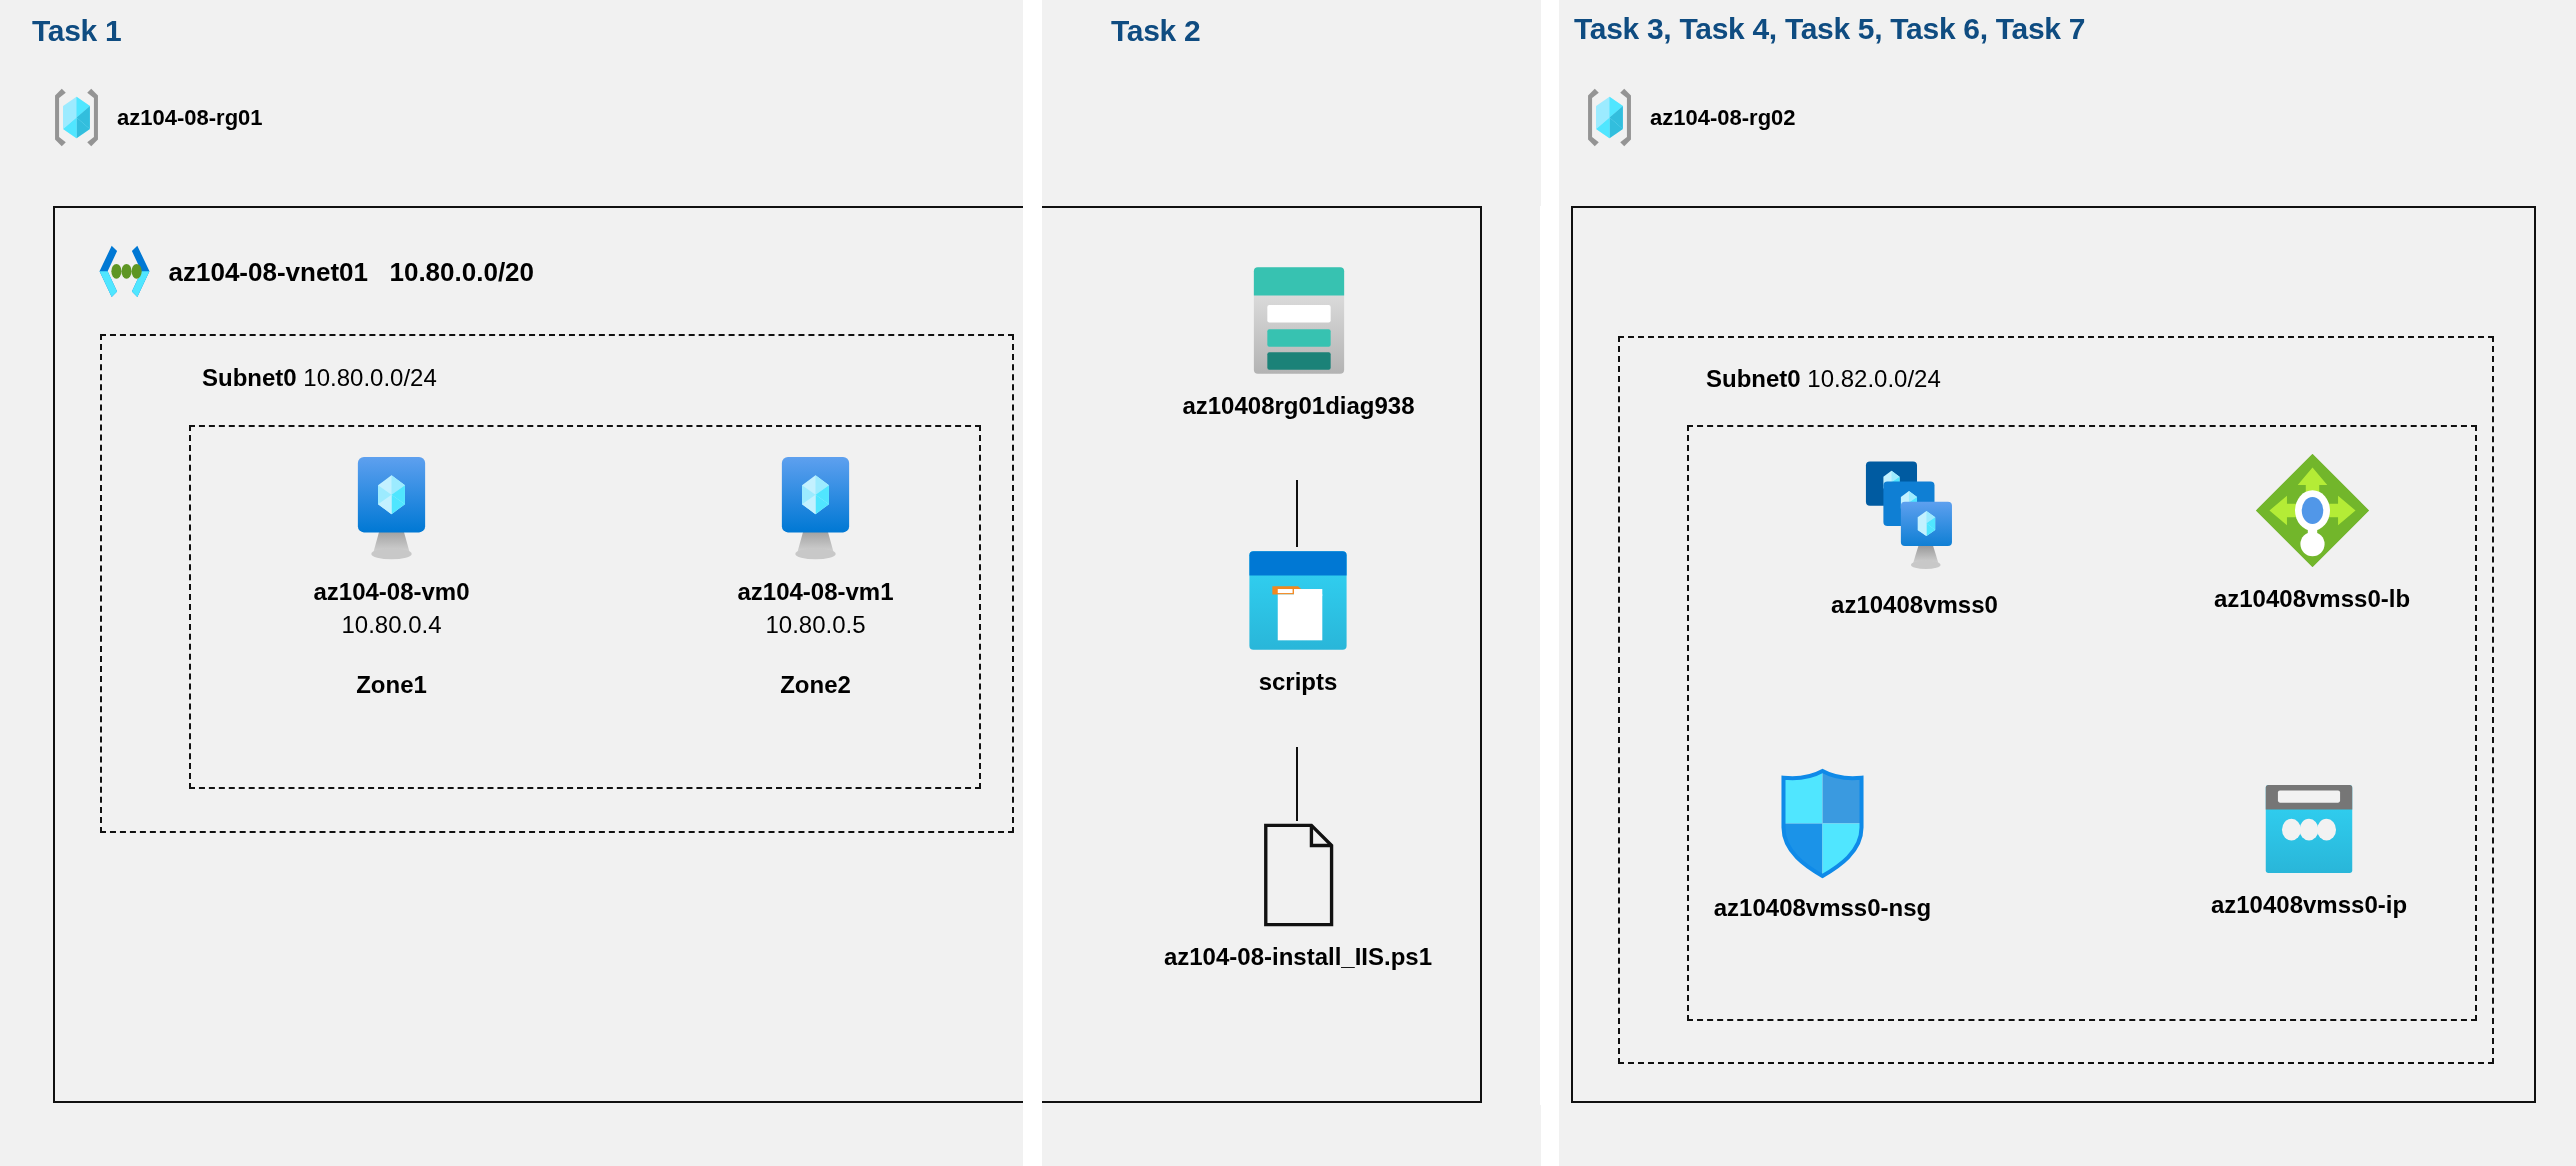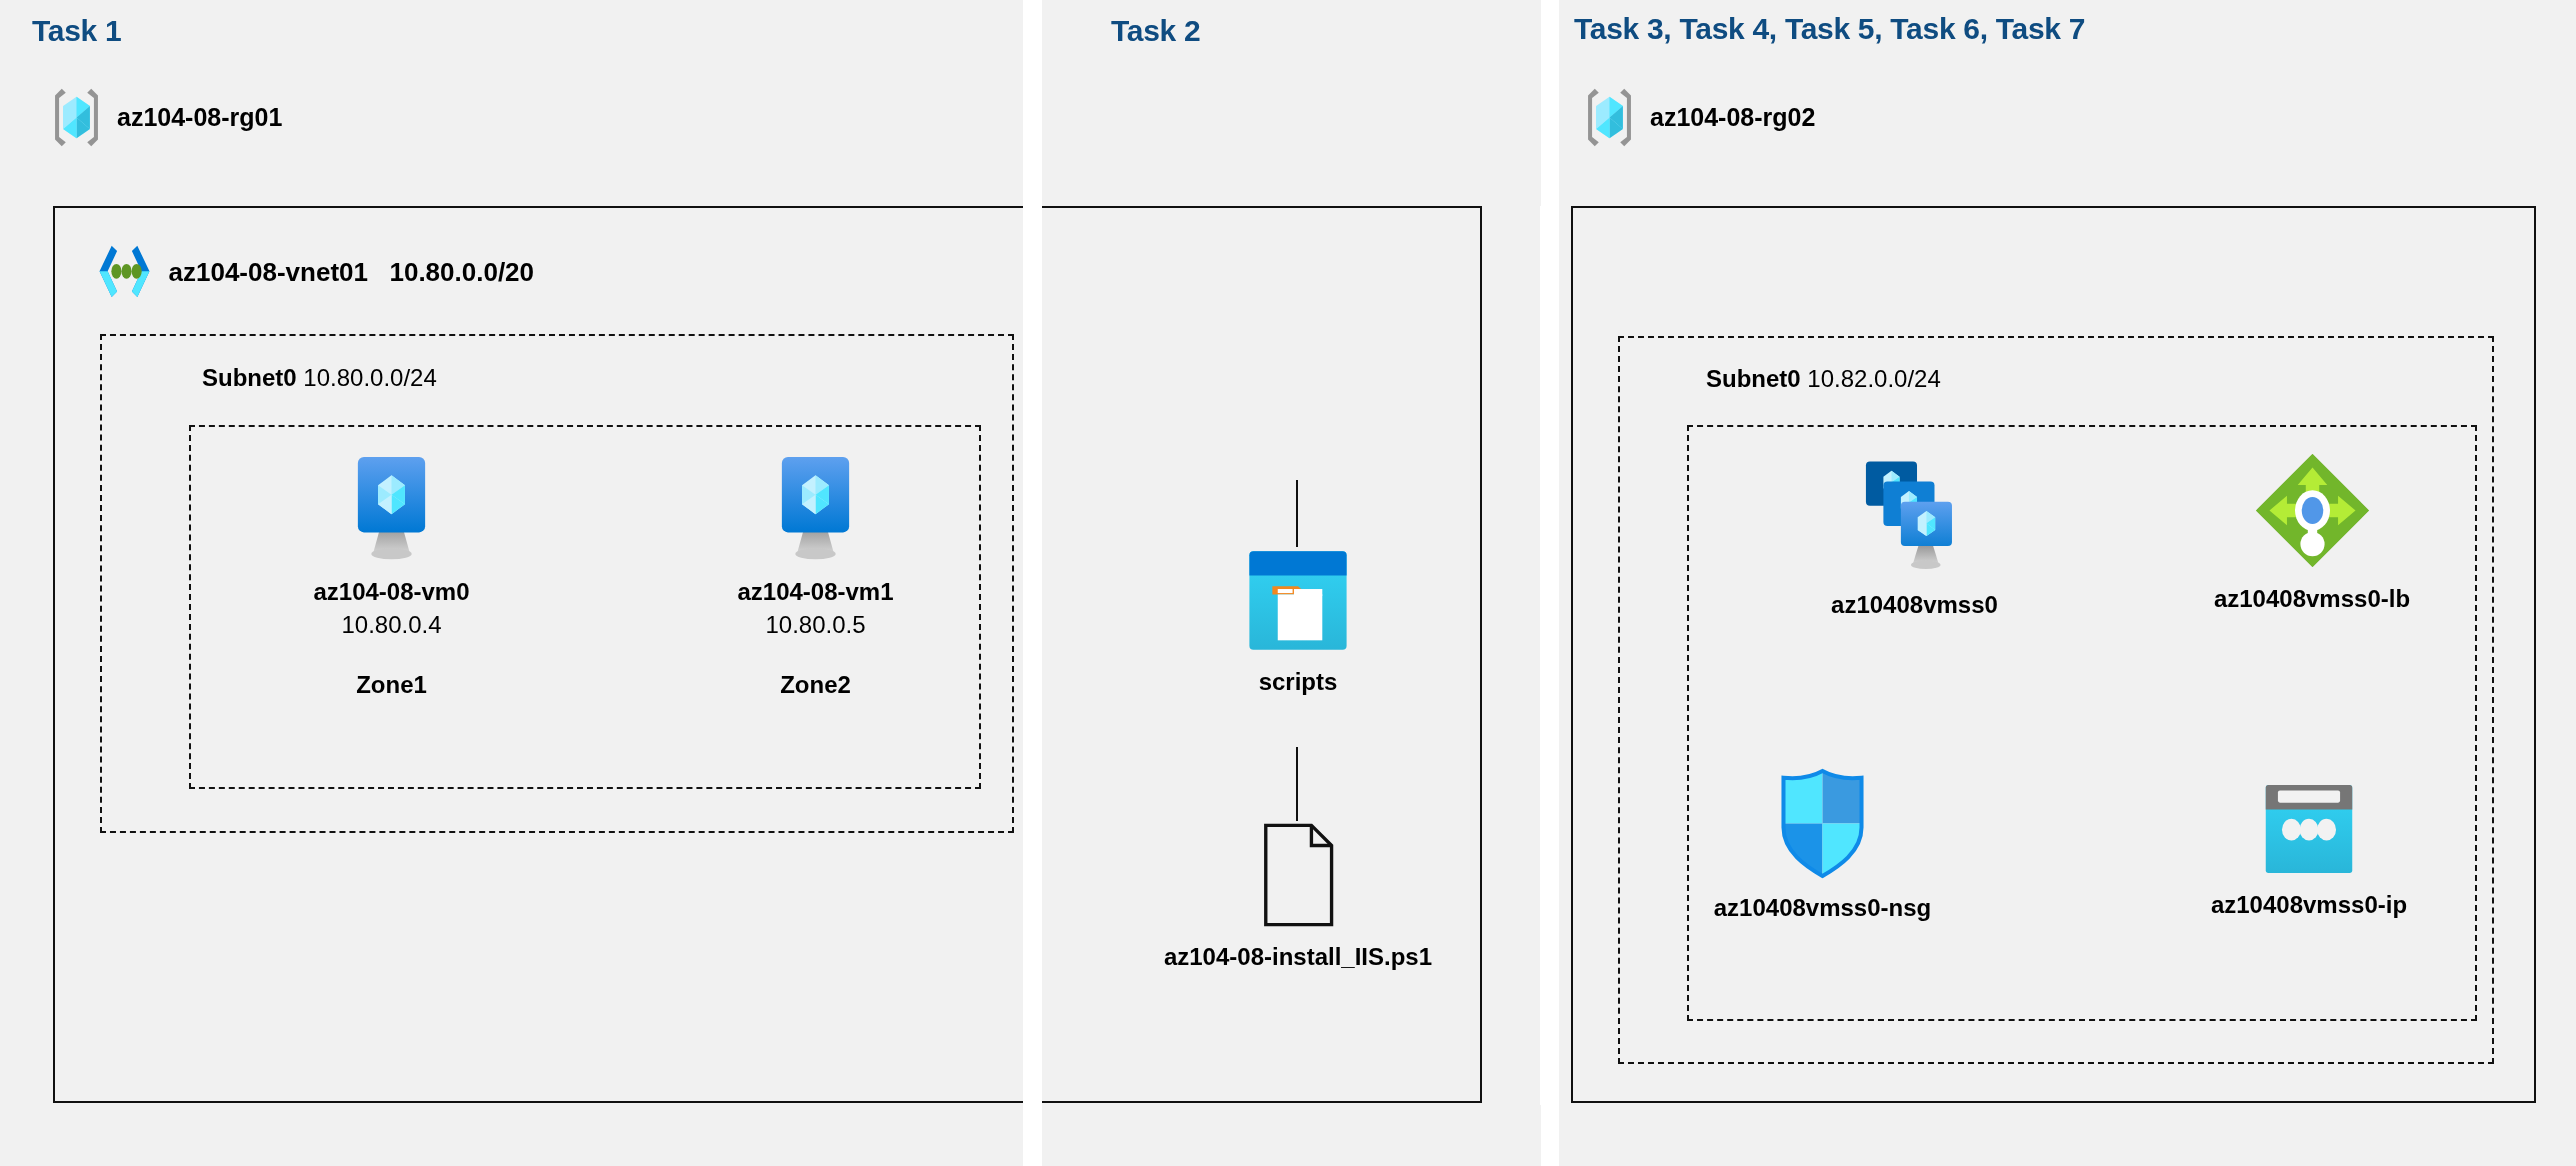--- a/index.html
+++ b/index.html
@@ -26,21 +26,21 @@
     white-space:nowrap;
   }
   #title-task1 { left:32px;  top:13.5px; }
   #title-task2 { left:1075px;top:13.5px;margin-left:36px; }
   #title-task3 { left:1574px;top:12px; }
 
   
   .rg-row { position:absolute; display:flex; align-items:center; gap:15px; }
   #rg-row-1 { left:51px;  top:86px; }
   #rg-row-2 { left:1584px;top:86px; }
-  .rg-name { font-size:25px; font-weight:bold; color:#000; white-space:nowrap; }
+  .rg-name { font-size:22px; font-weight:bold; color:#000; white-space:nowrap; }
 
   
   .vnet-box { position:absolute; border:2.7px solid #111; background:transparent; }
   #vnet-box-1 { left:53px;   top:206px; width:1429px; height:897px; }
   #vnet-box-2 { left:1571px; top:206px; width:965px; height:897px; }
 
   
   .gutter { position:absolute; background:#ffffff; top:0; height:1166px; }
   #gutter-a { left:1023px; width:19px; }
   #gutter-b { left:1540px; width:19px; }
@@ -228,20 +228,38 @@
         <path d="M75 62 L95 76 L75 91 Z" fill="#50e6ff"></path>
         <path d="M55 76 L75 62 L75 91 Z" fill="#c3f1ff"></path>
         <path d="M55 48 L75 62 L55 76 Z" fill="#9cebff"></path>
       </svg>
     </span>
     <span class="node-name">az104-08-vm1</span>
     <span class="node-sub">10.80.0.5</span>
     <span class="node-zone">Zone2</span>
   </div>
 
+  <div class="node" id="node-storage">
+    <span>
+      <svg width="128" height="115" viewBox="0 0 190 170">
+        <defs>
+          <linearGradient id="stg" x1="0" y1="0" x2="0" y2="1">
+            <stop offset="0" stop-color="#e8e8e8"></stop>
+              <stop offset="1" stop-color="#b3b3b3"></stop>
+          </linearGradient>
+        </defs>
+        <rect x="28" y="6" width="134" height="158" rx="6" fill="url(#stg)"></rect>
+        <path d="M28 12 a6 6 0 0 1 6 -6 h122 a6 6 0 0 1 6 6 v36 h-134 z" fill="#37c2b1"></path>
+        <rect x="48" y="62" width="94" height="26" rx="3" fill="#ffffff"></rect>
+        <rect x="48" y="98" width="94" height="26" rx="3" fill="#37c2b1"></rect>
+        <rect x="48" y="132" width="94" height="26" rx="3" fill="#1b8278"></rect>
+      </svg>
+    </span>
+    <span class="node-name">az10408rg01diag938</span>
+  </div>
 
   <div class="connector" id="conn-1"></div>
 
   <div class="node" id="node-scripts">
     <span>
       <svg width="108" height="107" viewBox="0 0 160 158">
         <defs>
           <linearGradient id="blobg" x1="0" y1="0" x2="0" y2="1">
             <stop offset="0" stop-color="#32d4f5"></stop>
               <stop offset="1" stop-color="#29b6d9"></stop>

